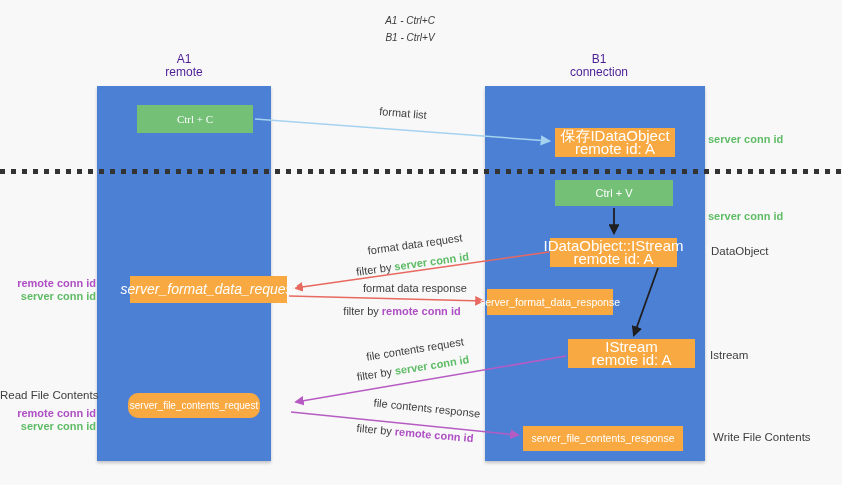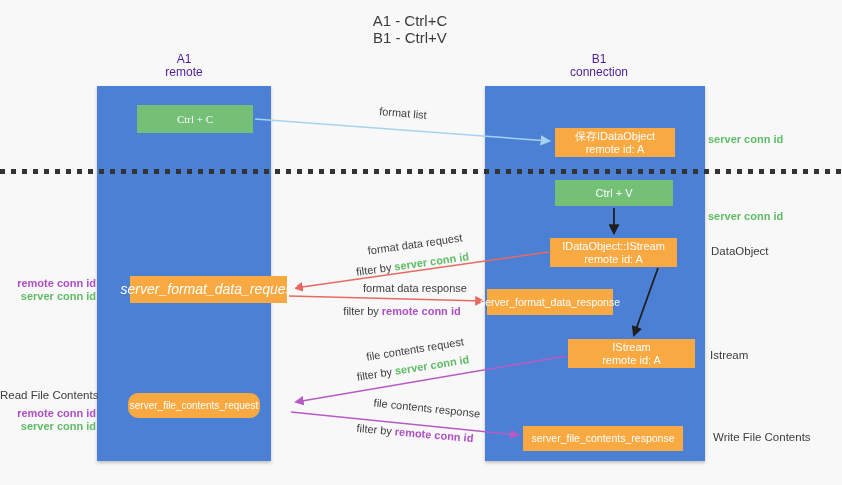--- a/index.html
+++ b/index.html
@@ -1,25 +1,25 @@
 <!DOCTYPE html>
 <html><head>
 <meta charset="utf-8">
 <style>
   html,body{margin:0;padding:0;background:#f8f8f8;font-family:"Liberation Sans",sans-serif;}
   .canvas{position:relative;width:842px;height:485px;background:#f8f8f8;overflow:hidden;}
   .title{position:absolute;left:310px;top:12px;width:200px;text-align:center;
-         font-size:15px;line-height:17px;color:#3b3b3b;}
+         font-size:10px;line-height:17px;color:#3b3b3b;font-style:italic;}
   .hdr{position:absolute;text-align:center;font-size:12px;line-height:13px;color:#4c1d95;width:150px;}
   .lane{position:absolute;background:#4B80D5;box-shadow:0 2px 3px rgba(0,0,0,.22);}
   .divider{position:absolute;left:0;top:169px;width:842px;height:5px;
            background:repeating-linear-gradient(90deg,#333 0 5px,transparent 5px 11px);}
   .node{position:absolute;display:flex;flex-direction:column;align-items:center;justify-content:center;
         color:#fff;font-size:11px;line-height:13px;text-align:center;white-space:nowrap;}
-  .node.small{font-size:11px;line-height:12.5px;text-align:center;}
+  .node.small{font-size:15px;line-height:12.5px;text-align:center;}
   .orange{background:#F9A942;}
   .green-node{background:#74C077;}
   .elabel{position:absolute;font-size:11px;color:#3d3d3d;text-align:center;white-space:nowrap;}
   .side{position:absolute;font-size:11.5px;color:#3d3d3d;white-space:nowrap;}
   .green-t{color:#5FBC66;font-weight:bold;}
   .purple-t{color:#AE4FC4;font-weight:bold;}
   .right-align{width:96px;left:0;text-align:right;}
   .pfx{margin-right:3px;}
   svg.arrows{position:absolute;left:0;top:0;pointer-events:none;}
 </style>

